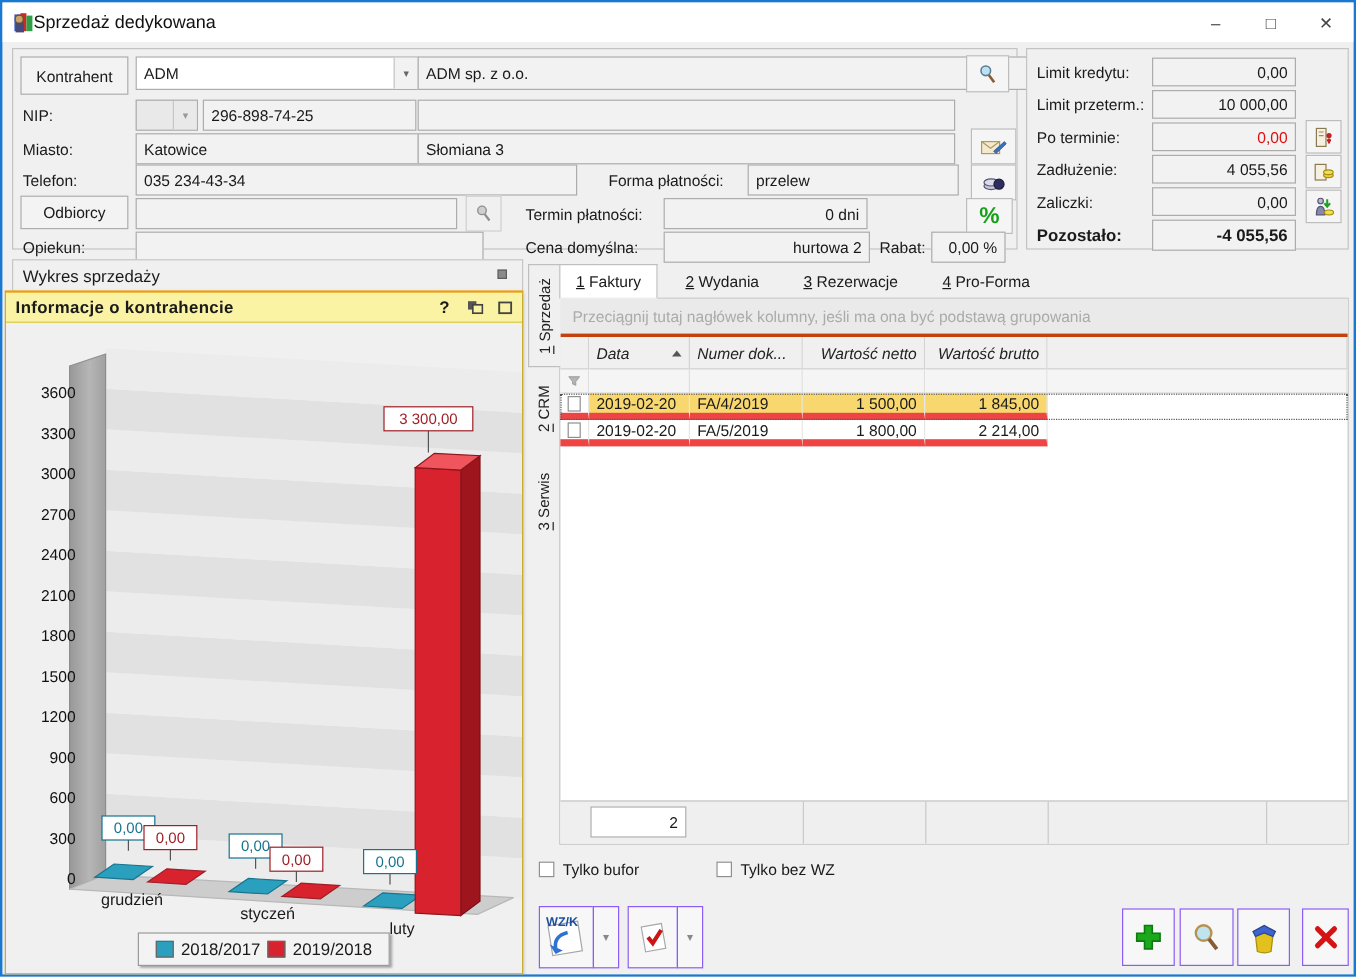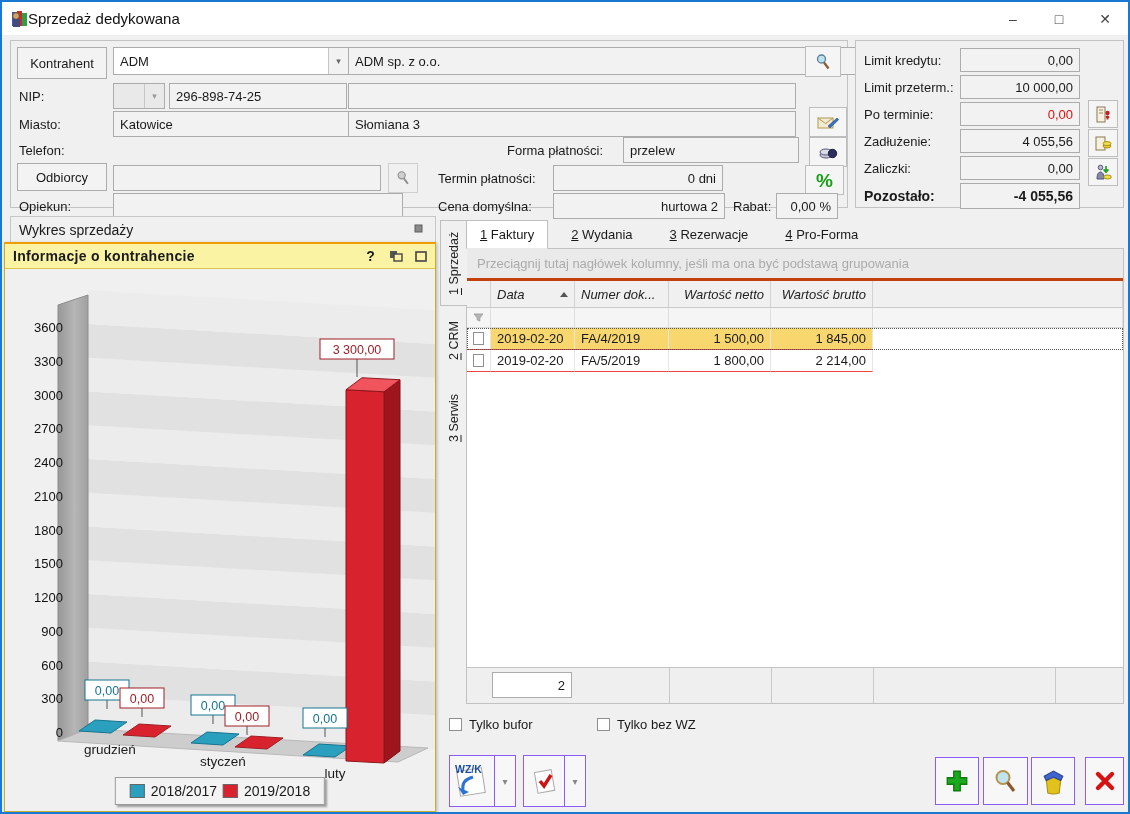--- a/index.html
+++ b/index.html
@@ -56,21 +56,21 @@
        border:1px solid #c2c2c2;}
   .grouphint{height:32px;background:#eaeaea;border-bottom:3px solid #c2410c;color:#ababab;
        display:flex;align-items:center;padding:0 10px;font-size:13px;}
   .hdr{display:flex;height:27px;font-style:italic;}
   .hcell{background:#f0f0f0;border-right:1px solid #d2d2d2;border-bottom:1px solid #c9c9c9;
        display:flex;align-items:center;padding:0 6px;font-size:13px;color:#222;}
   .frow{display:flex;height:20px;}
   .fcell{background:#f5f5f5;border-right:1px solid #dedede;border-bottom:1px solid #d9d9d9;
        display:flex;align-items:center;justify-content:center;}
   .drow{display:flex;height:22px;}
-  .dcell{border-right:1px solid #e6e6e6;border-bottom:1px solid #ef4444;display:flex;
+  .dcell{border-right:1px solid #e6e6e6;border-bottom:6px solid #ef4444;display:flex;
        align-items:center;padding:0 6px;font-size:13px;}
   .drow.sel .dcell.hl{background:#f8d76f;}
   .drow.sel{outline:1px dotted #555;outline-offset:-1px;}
   .num{justify-content:flex-end;}
   .cb{width:13px;height:13px;border:1px solid #8f8f8f;background:#fff;display:inline-block;}
   .gfooter{position:absolute;left:0;right:0;bottom:0;height:36px;background:#efefef;
        border-top:1px solid #c4c4c4;}
   .fsep{position:absolute;top:0;bottom:0;width:1px;background:#c9c9c9;}
   .sortup{width:0;height:0;border-left:4px solid transparent;border-right:4px solid transparent;
        border-bottom:5px solid #555;margin-left:auto;}
@@ -125,20 +125,21 @@
     <div class="fld" style="left:337px;top:70px;width:448px;height:26px">Słomiana 3</div>
     <div class="iconbtn" style="left:798px;top:66px;width:38px;height:30px">
       <svg width="22" height="16" viewBox="0 0 22 16">
         <rect x="1" y="4" width="15" height="10" fill="#f3ead0" stroke="#b09a55"></rect>
         <path d="M1 4 l7.5 5.5 L16 4" fill="none" stroke="#b09a55"></path>
         <path d="M11 12 L20 4 l1.6 1.8 L13 14 z" fill="#3a6fbf" stroke="#27508f" stroke-width=".6"></path>
       </svg>
     </div>
 
     <span class="lbl" style="left:8px;top:102px">Telefon:</span>
+    <div class="fld" style="left:102px;top:96px;width:368px;height:26px">035 234-43-34</div>
     <span class="lbl" style="left:496px;top:102px">Forma  płatności:</span>
     <div class="fld" style="left:612px;top:96px;width:176px;height:26px">przelew</div>
     <div class="iconbtn" style="left:798px;top:96px;width:38px;height:30px">
       <svg width="20" height="16" viewBox="0 0 20 16">
         <ellipse cx="8" cy="11" rx="6" ry="3" fill="#c9c9d8" stroke="#55557a"></ellipse>
         <ellipse cx="8" cy="8" rx="6" ry="3" fill="#dcdce8" stroke="#55557a"></ellipse>
         <circle cx="14.5" cy="9.5" r="4.2" fill="#2e2e5e" stroke="#1c1c40"></circle>
       </svg>
     </div>
 

